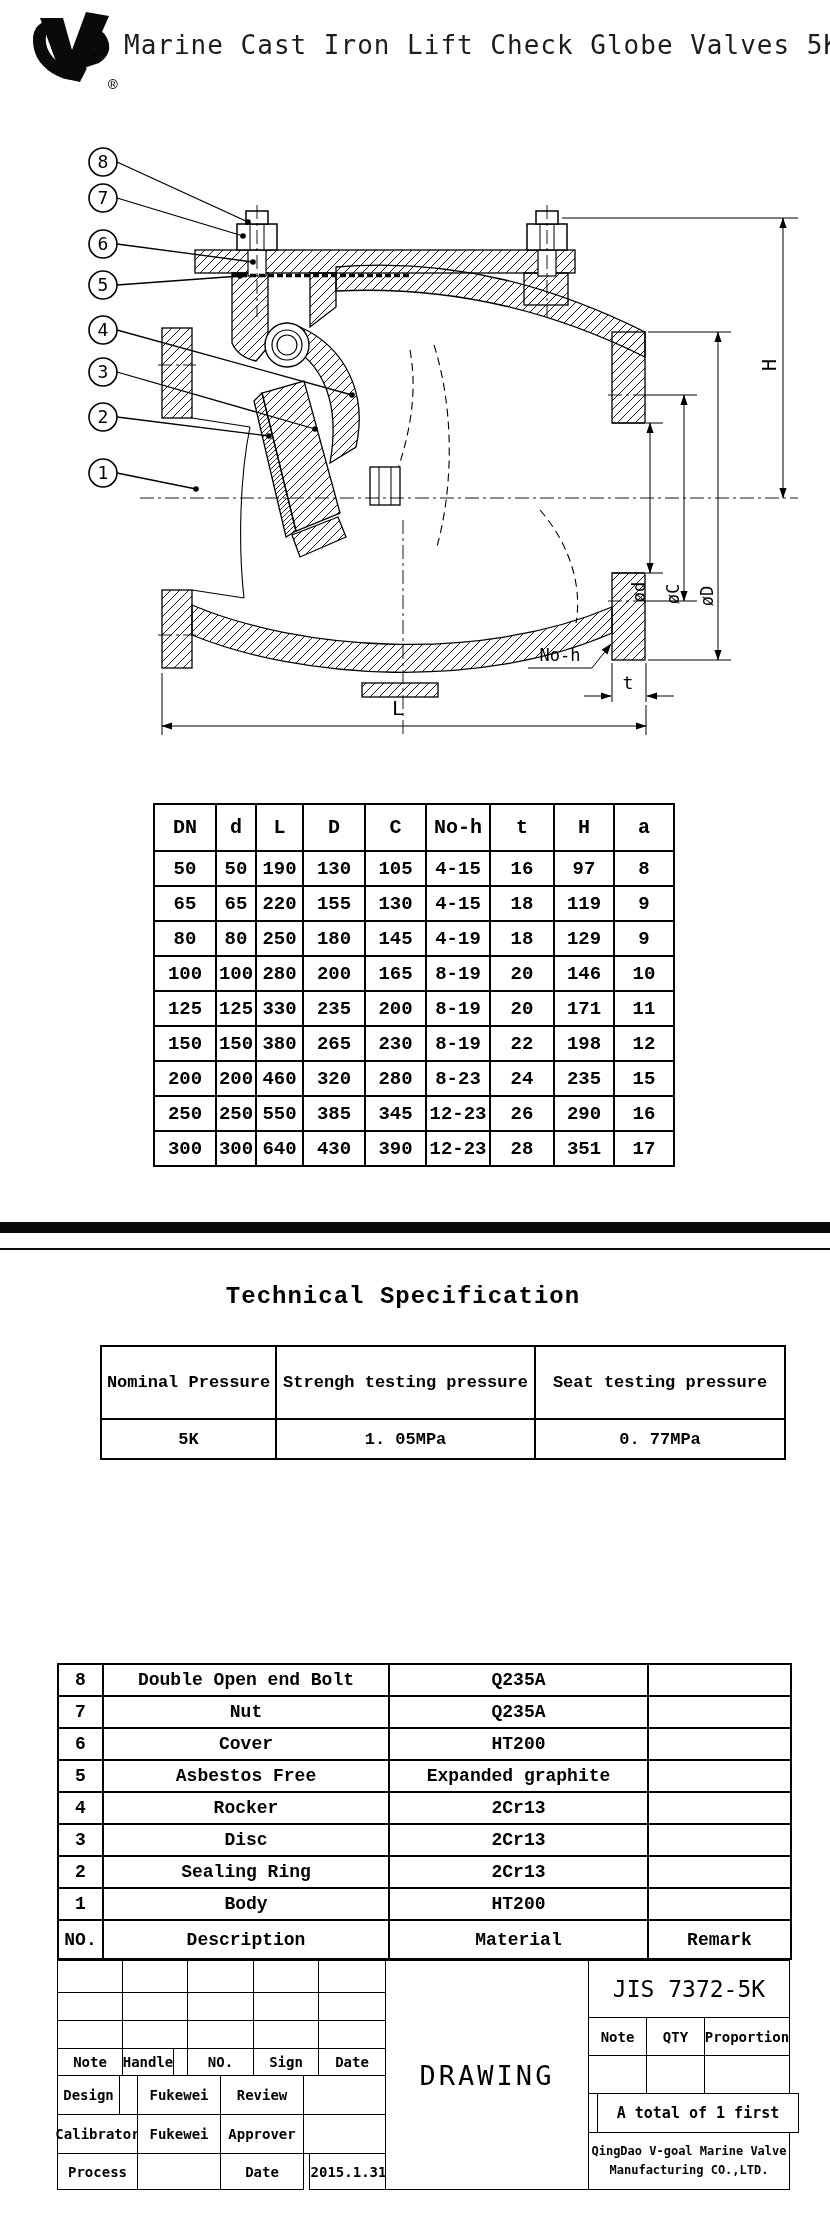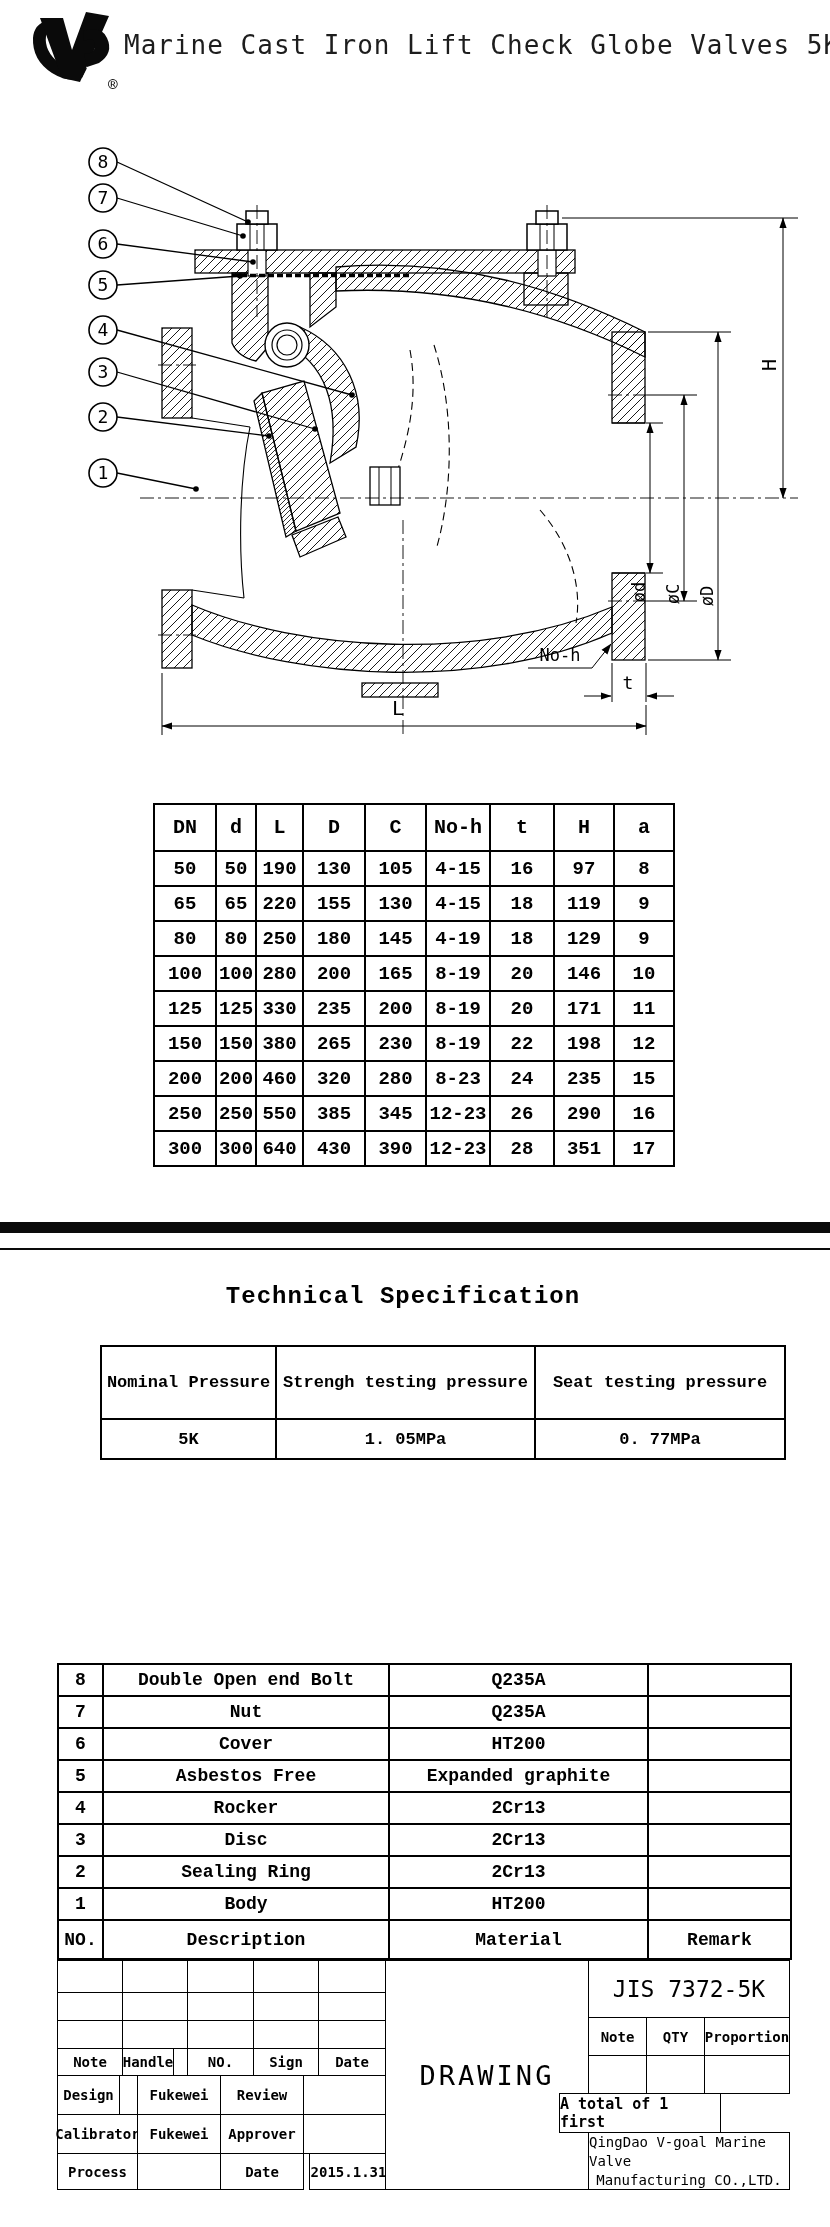--- a/index.html
+++ b/index.html
@@ -42,21 +42,21 @@
 
   
   .tblock{left:57px;top:1960px;width:733px;height:230px;}
   .cell{
     position:absolute;border:1px solid #000;box-sizing:border-box;
     display:flex;align-items:center;justify-content:center;
     font:bold 14px "DejaVu Sans Mono",monospace;background:#fff;
   }
   .drawing-cell{font-size:27px;font-weight:normal;letter-spacing:3px;}
   .jis-cell{font-size:23px;font-weight:normal;}
-  .company-cell{flex-direction:column;font-weight:normal;font-size:14px;line-height:19px;}
+  .company-cell{flex-direction:column;font-weight:bold;font-size:12px;line-height:19px;}
   .total-cell{font-size:15px;}
 </style>
 </head>
 <body>
 
 <svg class="abs" style="left:26px;top:6px" width="96" height="88" viewBox="0 0 96 88">
   <path d="M22,14 Q8,18 7,32 Q6,54 26,67 Q42,77 56,72 L61,62 Q46,67 33,57 Q18,45 20,30 Q21,19 31,15 Z" fill="#0a0a0a"></path>
   <path d="M14,12 L37,12 L46,44 L60,6 L83,10 L54,76 L36,72 Z" fill="#0a0a0a"></path>
   <path d="M57,25 Q75,19 81,32 Q88,47 73,57 L61,61 L58,48 Q69,48 69,39 Q69,30 58,35 Z" fill="#0a0a0a"></path>
   <text x="82" y="84" font-size="16" font-family="DejaVu Sans Mono,monospace" fill="#0a0a0a">®</text>
@@ -490,19 +490,19 @@
   <div class="cell jis-cell" style="left:531px;top:0;width:202px;height:58px">JIS 7372-5K</div>
 
   <div class="cell" style="left:531px;top:57px;width:59px;height:39px">Note</div>
   <div class="cell" style="left:589px;top:57px;width:59px;height:39px">QTY</div>
   <div class="cell" style="left:647px;top:57px;width:86px;height:39px">Proportion</div>
 
   <div class="cell" style="left:531px;top:95px;width:59px;height:39px"></div>
   <div class="cell" style="left:589px;top:95px;width:59px;height:39px"></div>
   <div class="cell" style="left:647px;top:95px;width:86px;height:39px"></div>
 
-  <div class="cell total-cell" style="left:502px;top:133px;width:162px;height:40px">A total of 1 first</div>
+  <div class="cell total-cell" style="left:540px;top:133px;width:202px;height:40px">A total of 1 first</div>
 
   <div class="cell company-cell" style="left:531px;top:172px;width:202px;height:58px">
     <span>QingDao V-goal Marine Valve</span>
     <span>Manufacturing CO.,LTD.</span>
   </div>
 </div>
 
 </body></html>

